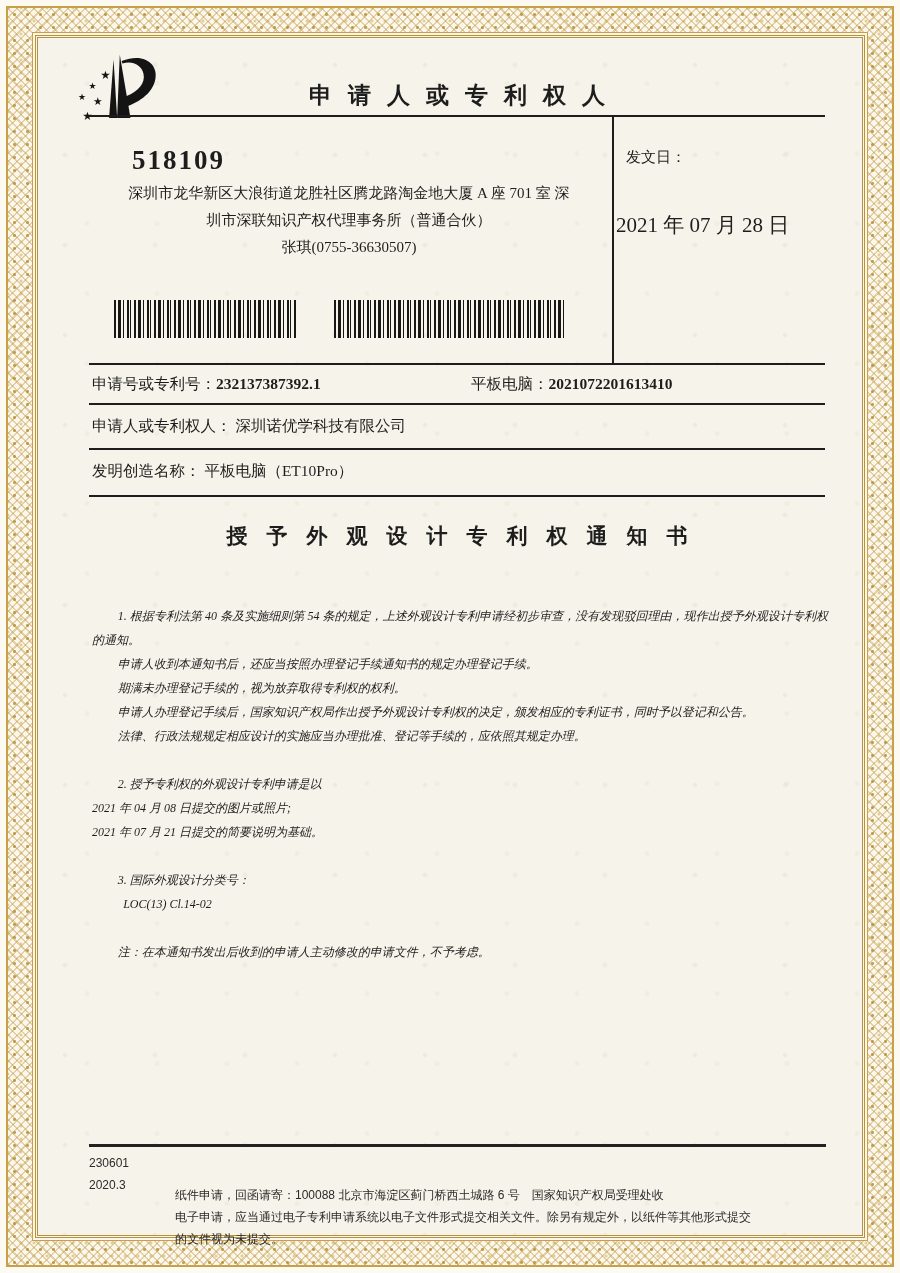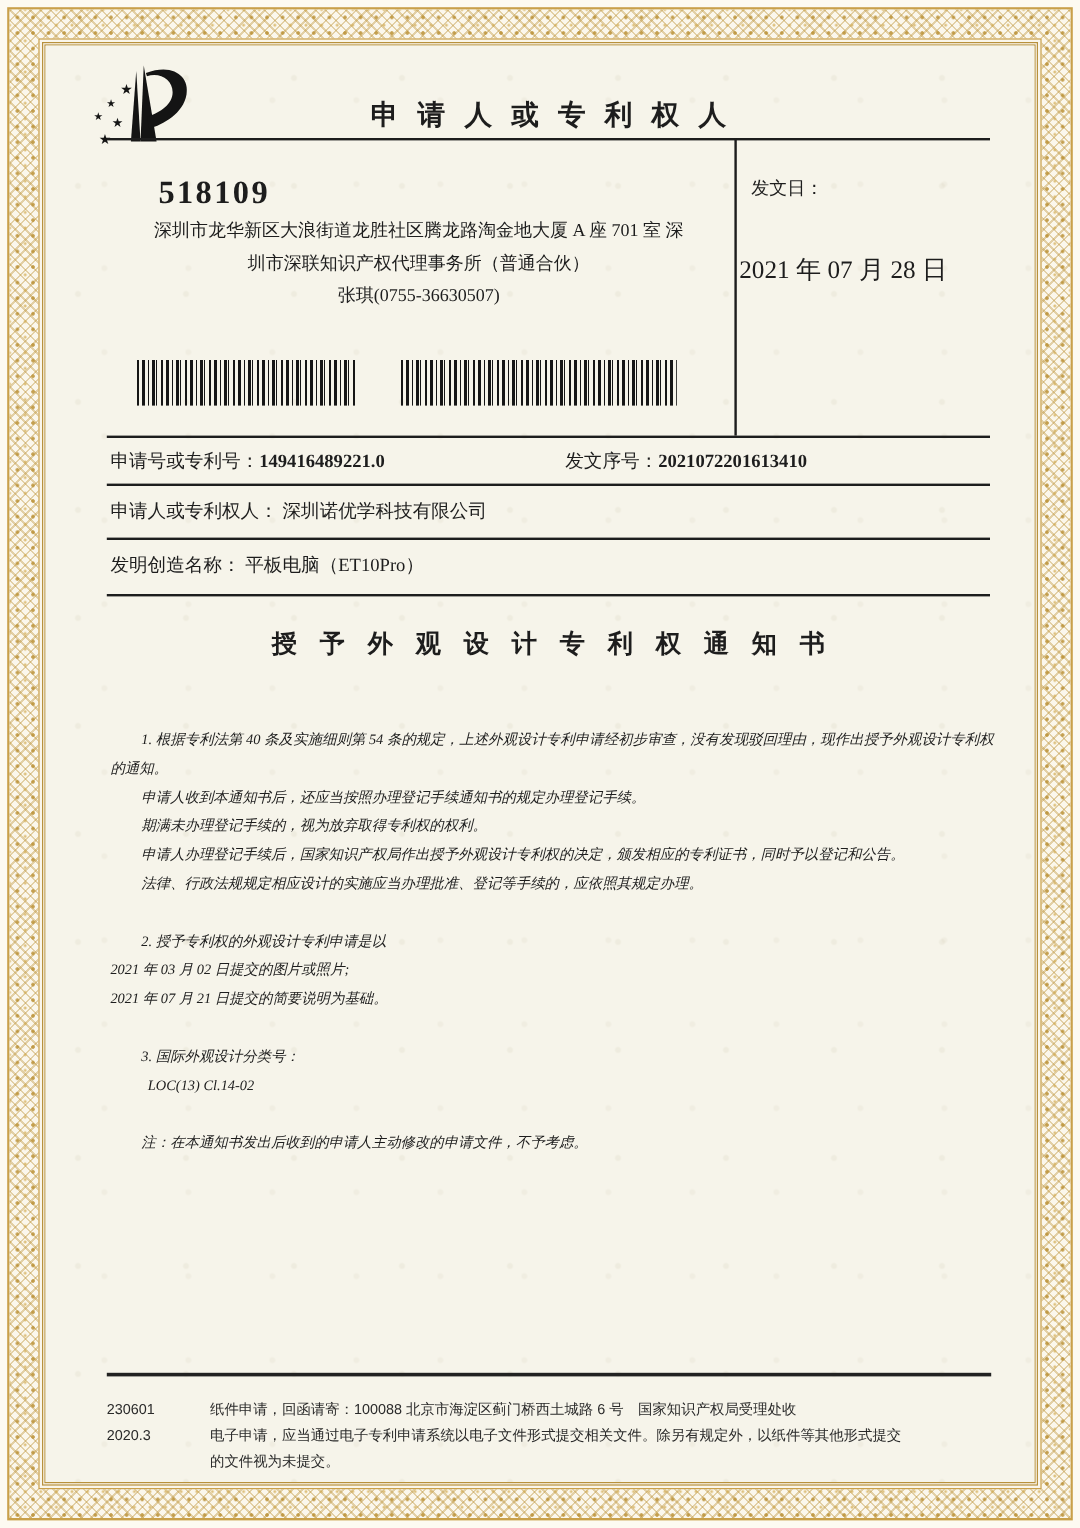--- a/index.html
+++ b/index.html
@@ -48,24 +48,24 @@
   .meta-pair2 { position:absolute; left:379px; top:0; }
   .bold { font-weight:bold; }
   .notice-title { left:51px; top:484px; width:736px; text-align:center;
     font-size:21px; font-weight:bold; letter-spacing:19px; text-indent:19px; white-space:nowrap; }
   .notice-body { left:54px; top:566px; width:736px; font-size:12px; line-height:24px; text-align:justify;font-style:italic; }
   .notice-body p { margin:0; }
   .ind { text-indent:2.15em; }
   .gap { margin-top:24px !important; }
   .loc { padding-left:2.6em; }
   .footer { left:51px; top:1106px; width:737px; border-top:3px solid #222;
-    padding-top:16px; display:flex; font-family:"Liberation Sans","DejaVu Sans",sans-serif;
+    padding-top:5px; display:flex; font-family:"Liberation Sans","DejaVu Sans",sans-serif;
     font-size:12px; line-height:22px; color:#2a2a2a; }
   .footer-codes { width:86px; flex:none; }
-  .footer-text { width:586px; }
+  .footer-text { width:586px;margin-top:32px; }
   .footer-text div { margin:0; }
 </style>
 </head>
 <body>
 
 <div class="sheet">
   <div class="b2">
   <div class="b3">
   <div class="b4">
   <div class="b5">
@@ -97,23 +97,23 @@
     </div>
 
     <div class="abs dispatch-label">发文日：</div>
     <div class="abs dispatch-date">2021 年 07 月 28 日</div>
 
     <div class="barcode" style="left:76px; width:184px;"></div>
     <div class="barcode" style="left:296px; width:230px;"></div>
     <div class="rule" style="left:51px; top:325px; width:736px; height:2px;"></div>
 
     <div class="meta-row" style="top:336px;">
-      <span>申请号或专利号：</span><span class="bold">149416489221.0</span>
+      <span>申请号或专利号：</span><span class="bold">232137387392.1</span>
       <span class="meta-pair2">
-        <span>发文序号：</span><span class="bold">2021072201613410</span>
+        <span>平板电脑：</span><span class="bold">2021072201613410</span>
       </span>
     </div>
     <div class="rule" style="left:51px; top:365px; width:736px; height:1.5px;"></div>
     <div class="meta-row" style="top:378px;">
       <span>申请人或专利权人：</span> <span>深圳诺优学科技有限公司</span>
     </div>
     <div class="rule" style="left:51px; top:410px; width:736px; height:1.5px;"></div>
     <div class="meta-row" style="top:423px;">
       <span>发明创造名称：</span> <span>平板电脑（ET10Pro）</span>
     </div>
@@ -121,21 +121,21 @@
 
     <div class="abs notice-title">授予外观设计专利权通知书</div>
 
     <div class="abs notice-body">
       <p class="ind">1. 根据专利法第 40 条及实施细则第 54 条的规定，上述外观设计专利申请经初步审查，没有发现驳回理由，现作出授予外观设计专利权的通知。</p>
       <p class="ind">申请人收到本通知书后，还应当按照办理登记手续通知书的规定办理登记手续。</p>
       <p class="ind">期满未办理登记手续的，视为放弃取得专利权的权利。</p>
       <p class="ind">申请人办理登记手续后，国家知识产权局作出授予外观设计专利权的决定，颁发相应的专利证书，同时予以登记和公告。</p>
       <p class="ind">法律、行政法规规定相应设计的实施应当办理批准、登记等手续的，应依照其规定办理。</p>
       <p class="ind gap">2. 授予专利权的外观设计专利申请是以</p>
-      <p>2021 年 03 月 02 日提交的图片或照片;</p>
+      <p>2021 年 04 月 08 日提交的图片或照片;</p>
       <p>2021 年 07 月 21 日提交的简要说明为基础。</p>
       <p class="ind gap">3. 国际外观设计分类号：</p>
       <p class="loc">LOC(13) Cl.14-02</p>
       <p class="ind gap">注：在本通知书发出后收到的申请人主动修改的申请文件，不予考虑。</p>
     </div>
 
     <div class="abs footer">
       <div class="footer-codes">
         <div>230601</div>
         <div>2020.3</div>

